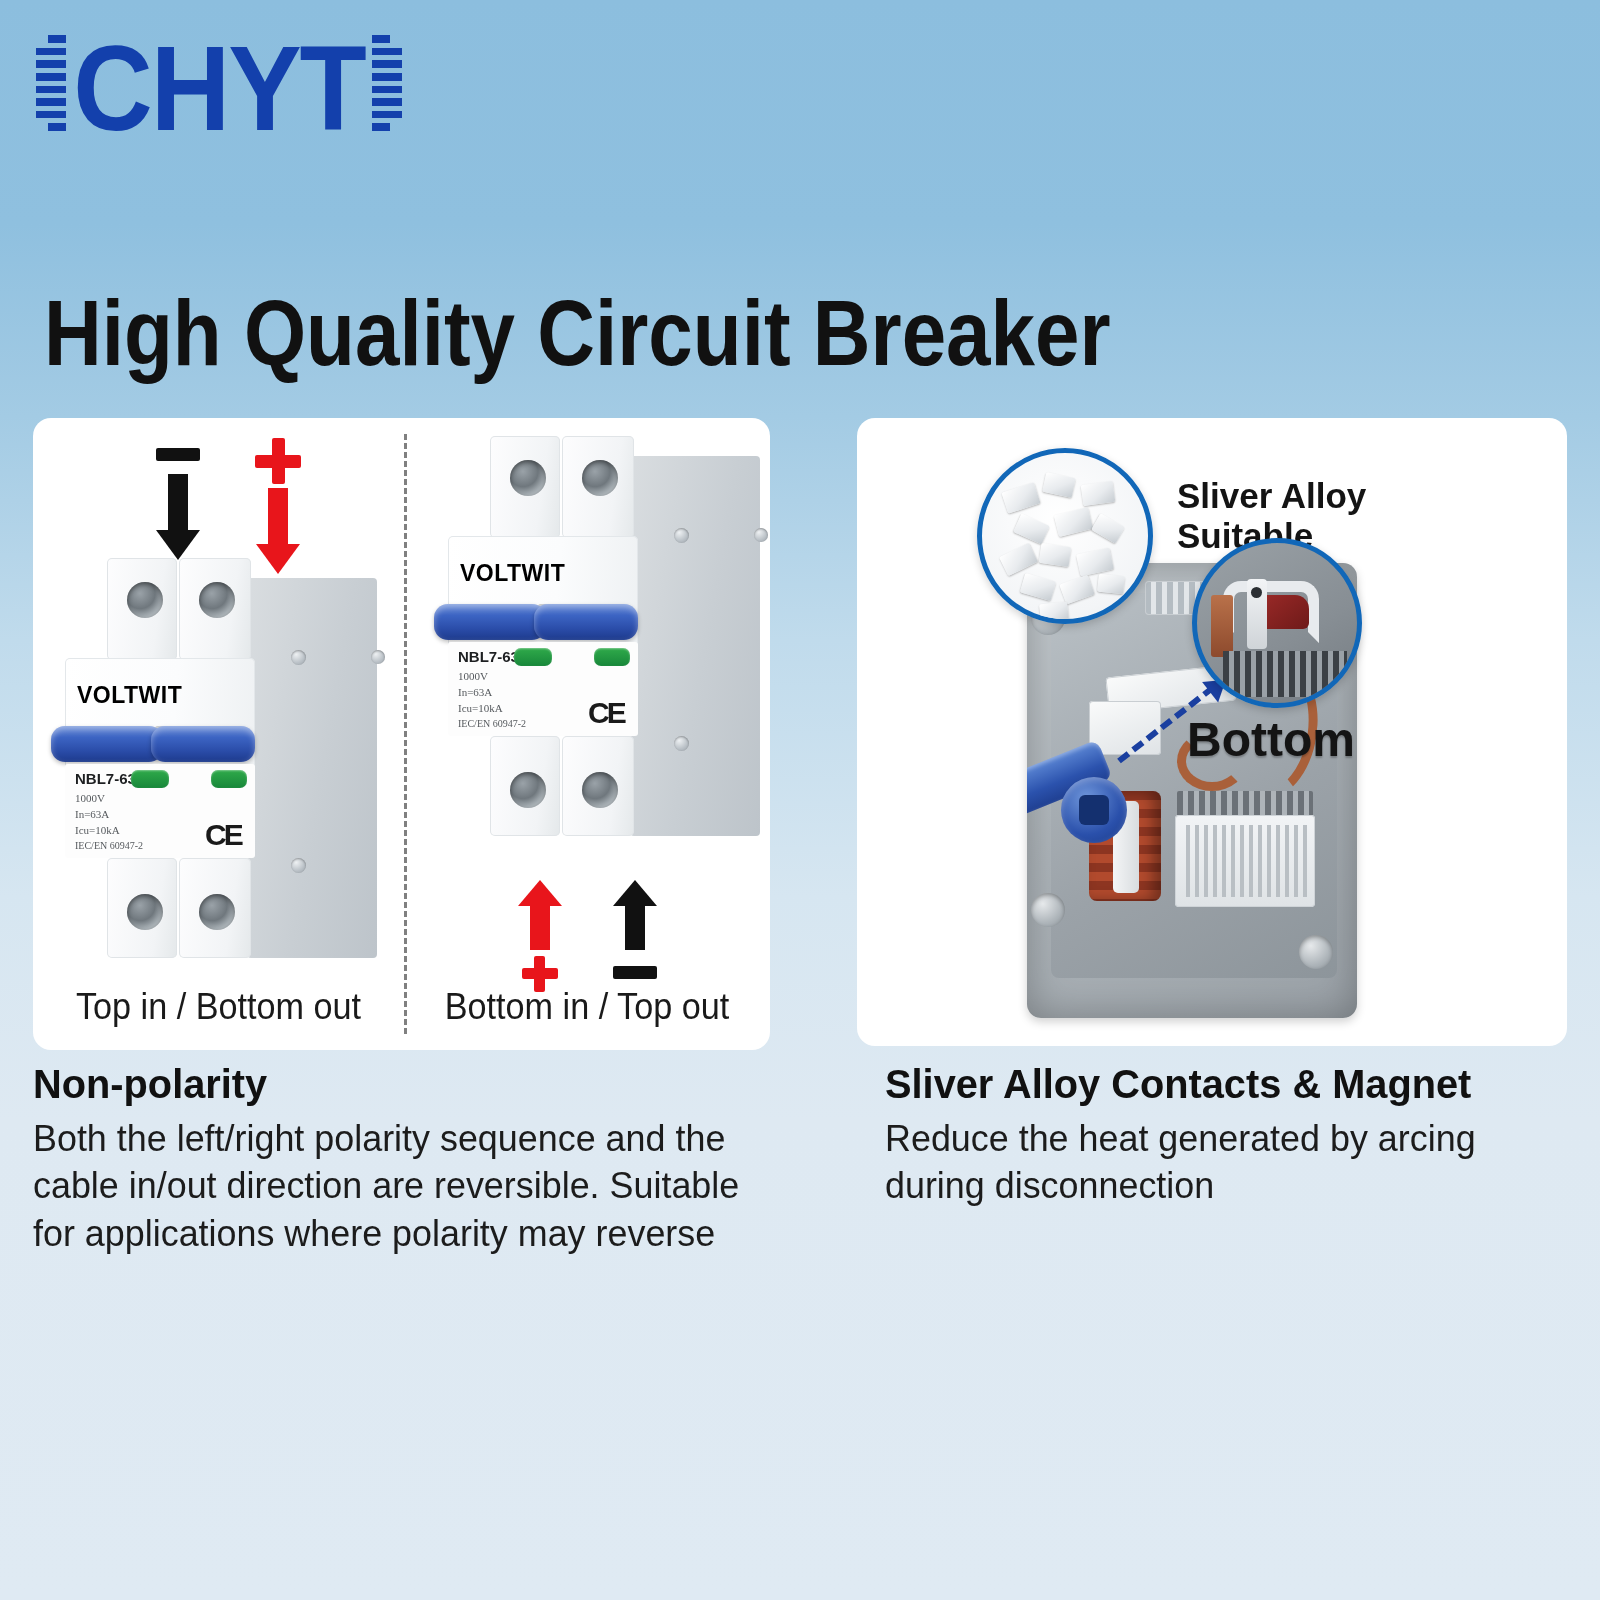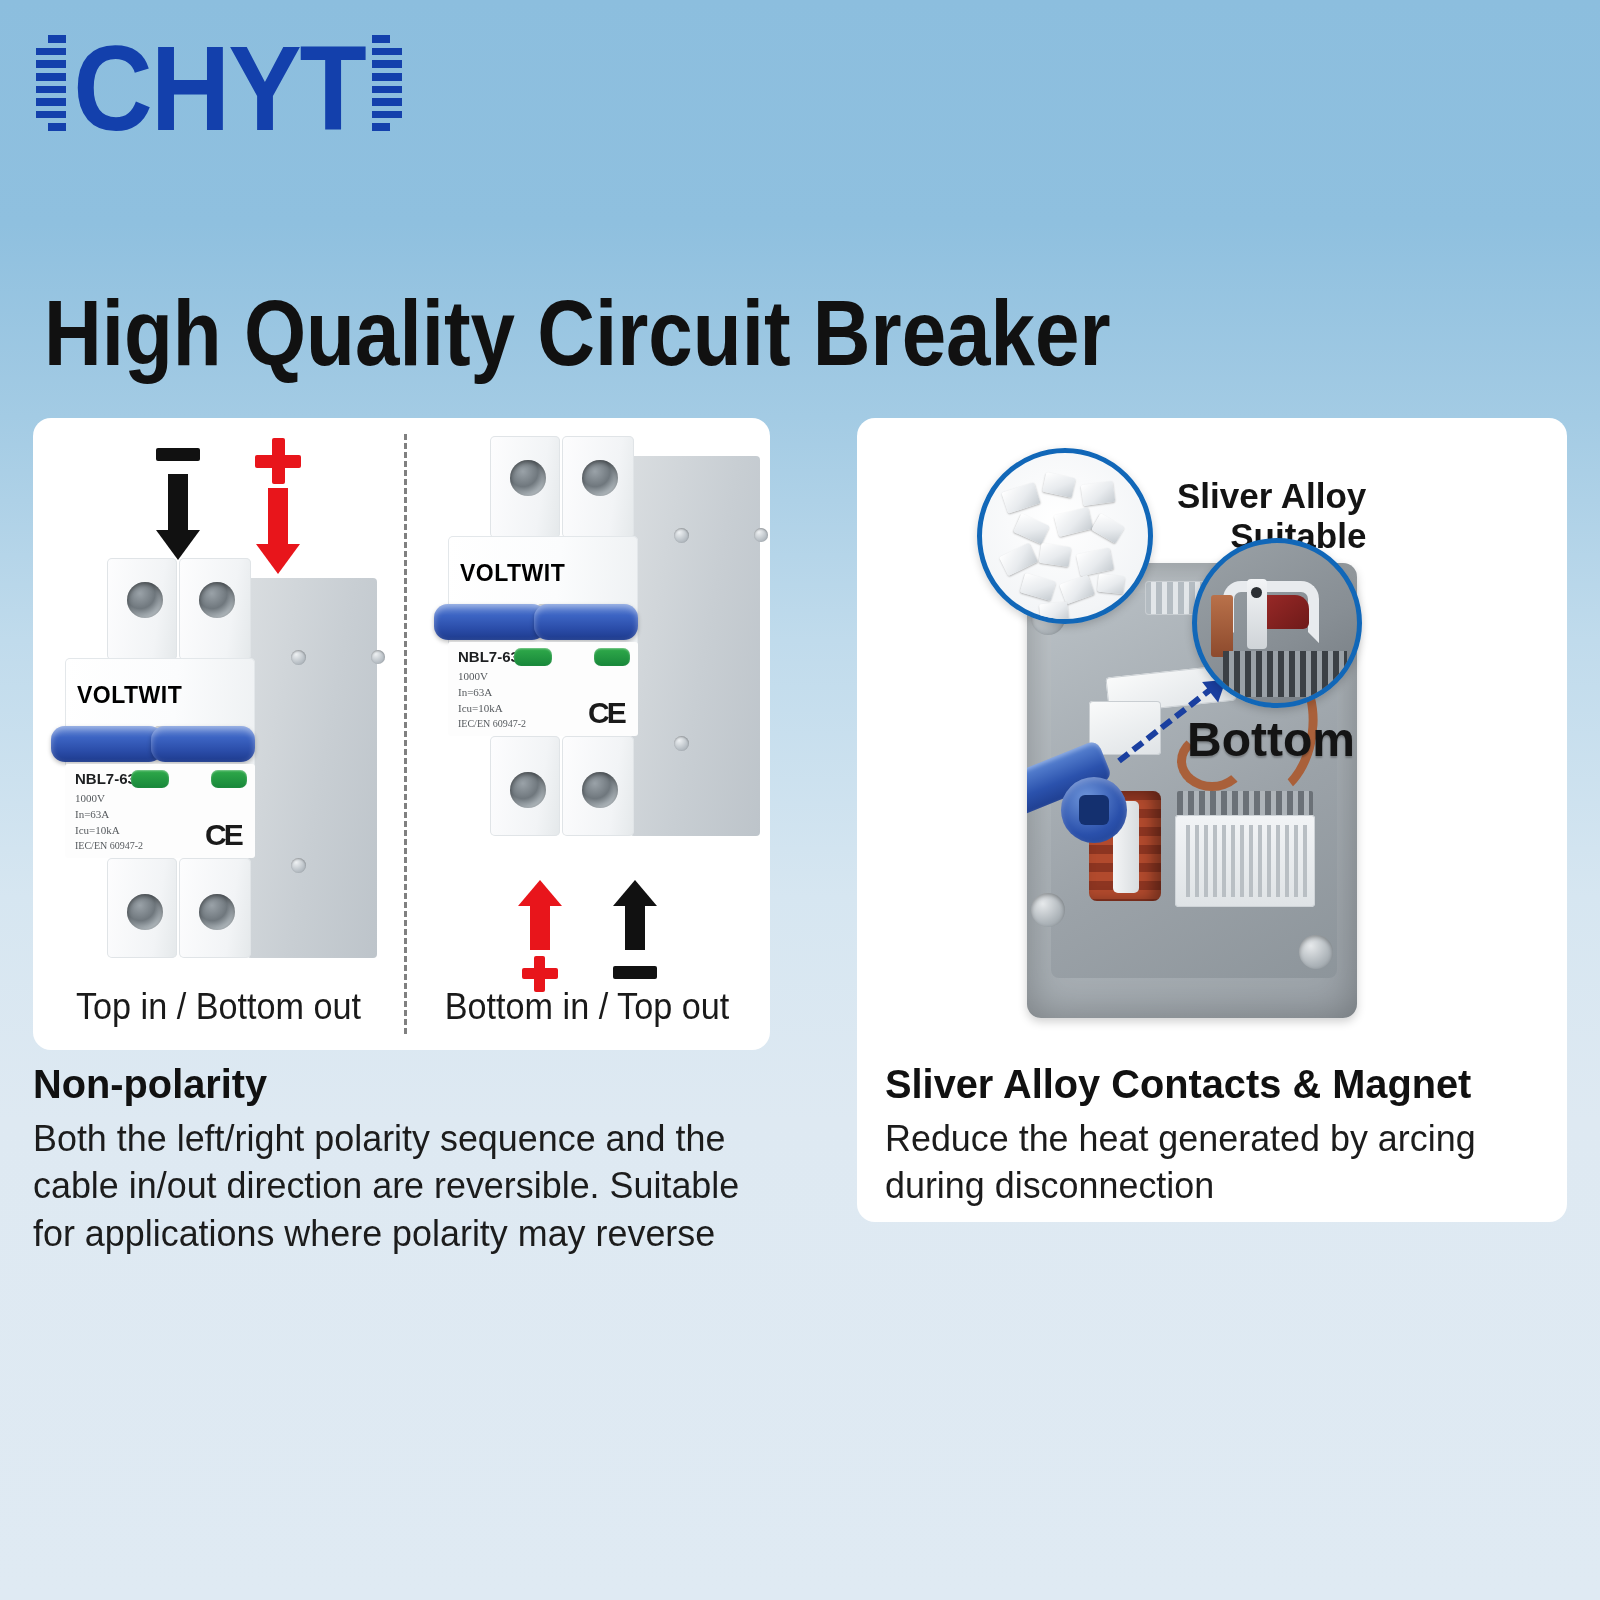--- a/index.html
+++ b/index.html
@@ -37,21 +37,21 @@
     font-weight:bold; font-size:86px; line-height:1; color:#111;
     transform:scaleX(0.93) scaleY(1.08); transform-origin:left top;
     white-space:nowrap;
   }
 
   
   .card {
     position:absolute; background:#fff; border-radius:18px; overflow:hidden;
   }
   #card-left  { left:33px;  top:418px; width:737px; height:632px; }
-  #card-right { left:857px; top:418px; width:710px; height:804px;text-align:right; }
+  #card-right { left:857px; top:418px; width:710px; height:628px; }
 
   
   #panel-divider {
     position:absolute; left:371px; top:16px; width:0; height:600px;
     border-left:3px dashed #6a6a6a; opacity:.85;
   }
   .minus-bar { position:absolute; width:44px; height:13px; border-radius:2px; }
   .plus-sign { position:absolute; width:46px; height:46px; }
   .plus-sign::before, .plus-sign::after {
     content:""; position:absolute; background:#e8151b; border-radius:2px;

